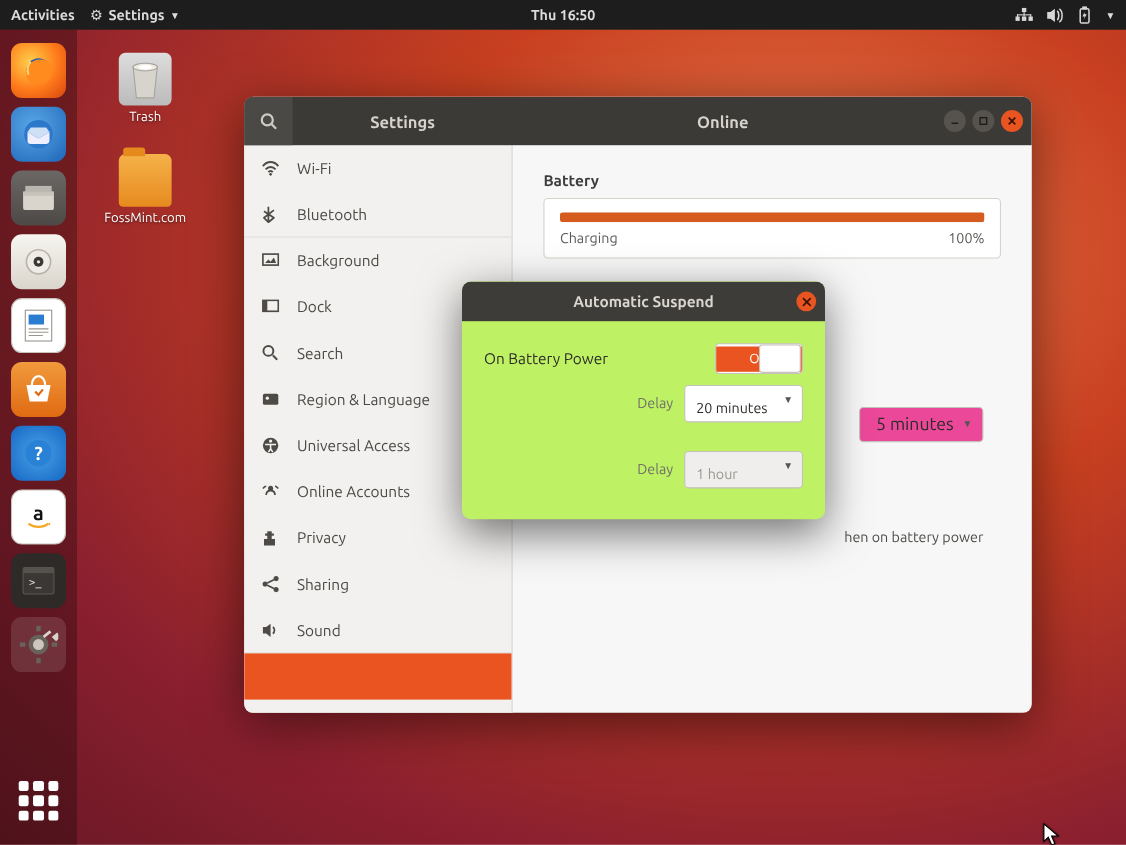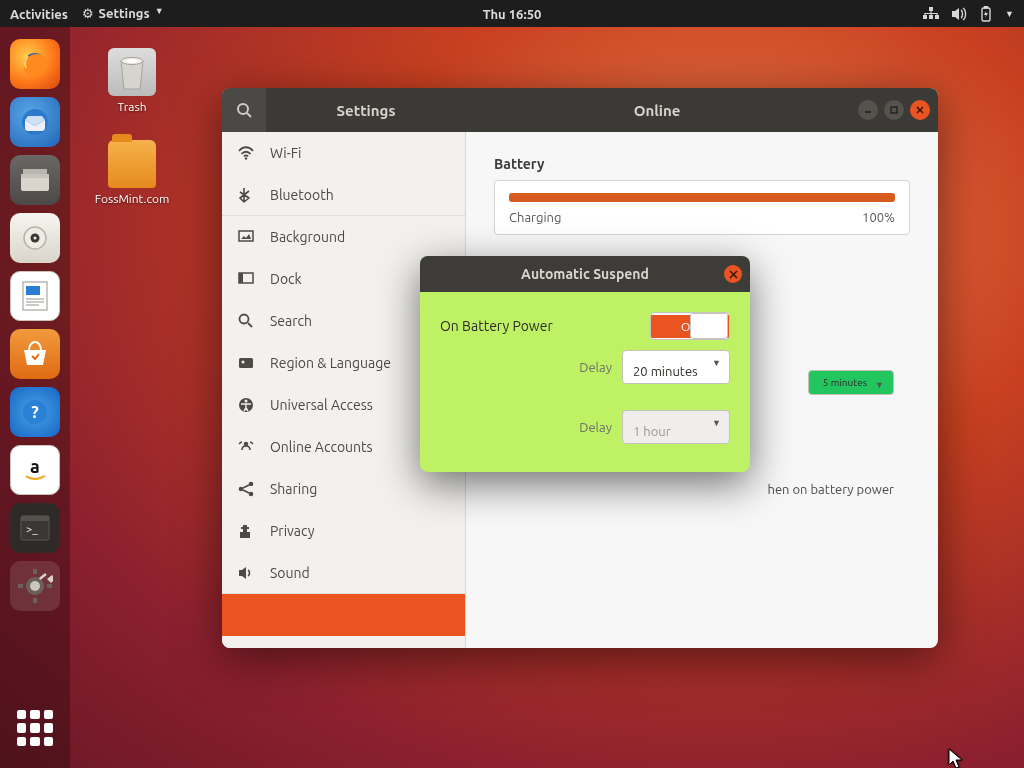--- a/index.html
+++ b/index.html
@@ -11,21 +11,21 @@
 
 
 .topbar {
   position: absolute; top: 0; left: 0; right: 0; height: 27px;
   background: #1d1d1d; color: #dcdcdc; display: flex; align-items: center;
   padding: 0 10px; font-size: 13px; z-index: 5;
 }
 .topbar .left { display: flex; align-items: center; gap: 14px; }
 .topbar .center { position: absolute; left: 50%; transform: translateX(-50%); font-weight: bold; }
 .topbar .right { margin-left: auto; display: flex; align-items: center; gap: 12px; }
-.topbar .btn { cursor: default; display: flex; gap: 5px; }
+.topbar .btn { cursor: default; display: flex; align-items: center; gap: 5px; }
 .topbar .btn b { font-weight: bold; }
 .topbar .chev { font-size: 9px; }
 
 
 .dock {
   position: absolute; top: 27px; left: 0; bottom: 0; width: 70px;
   background: rgba(30,10,10,0.35); z-index: 4;
   display: flex; flex-direction: column; align-items: center; padding-top: 8px;
 }
 .dock .launcher {
@@ -100,21 +100,21 @@
 .sw-section-label { font-weight:bold; font-size:14px; color:#3d3d3d; margin-bottom:8px;}
 .battery-card {
   border:1px solid #d6d2cc; border-radius:4px; padding:12px 14px 10px;
   background:#fff;
 }
 .battery-bar { height:9px; background:#e6e6e6; border-radius:3px; overflow:hidden; margin-bottom:8px; }
 .battery-fill { height:100%; background:#d55b1f; }
 .battery-row { display:flex; justify-content:space-between; font-size:13px; color:#5c5a57; }
 .dropdown-chip {
   position:absolute; right:44px; border:1px solid #c4c0ba; border-radius:4px;
-  background:#22c55e; padding:6px 26px 6px 14px; font-size:10px; color:#2c2b29;
+  background:#ec4899; padding:6px 26px 6px 14px; font-size:16px; color:#2c2b29;
 }
 .dropdown-chip:after { content:"▼"; font-size:9px; position:absolute; right:9px; top:9px; color:#555;}
 .chip-5m { top:238px; }
 .suspend-note {
   position:absolute; right:44px; top:350px; font-size:13px; color:#4e4c48;
 }
 
 
 .modal {
   position:absolute; top:256px; left:420px; width:330px;
@@ -427,38 +427,38 @@
             <svg width="16" height="14" viewBox="0 0 16 14">
               <path d="M4 10c0-3 2-4 4-4s4 1 4 4" fill="none" stroke="#4e4b46" stroke-width="1.6"></path>
               <circle cx="8" cy="4" r="2.3" fill="#4e4b46"></circle>
               <path d="M1 4c1.2-1.4 2.6-2 3-2M15 4c-1.2-1.4-2.6-2-3-2" stroke="#4e4b46" stroke-width="1.4" fill="none"></path>
             </svg>
           </span>
         <span>Online Accounts</span>
       </div>
       <div class="sw-side-item">
         <span class="ico">
+            <svg width="14" height="16" viewBox="0 0 14 16">
+              <path d="M2 9h10v6H2z" fill="#4e4b46"></path>
+              <rect x="5" y="2" width="4" height="8" fill="#4e4b46"></rect>
+              <rect x="3" y="4" width="8" height="2" fill="#4e4b46"></rect>
+            </svg>
+          </span>
+        <span>Privacy</span>
+      </div>
+      <div class="sw-side-item">
+        <span class="ico">
             <svg width="16" height="16" viewBox="0 0 16 16">
               <circle cx="13" cy="3" r="2.3" fill="#4e4b46"></circle>
               <circle cx="3" cy="8" r="2.3" fill="#4e4b46"></circle>
               <circle cx="13" cy="13" r="2.3" fill="#4e4b46"></circle>
               <path d="M11 4L5 7m0 2l6 3" stroke="#4e4b46" stroke-width="1.6"></path>
             </svg>
           </span>
         <span>Sharing</span>
-      </div>
-      <div class="sw-side-item">
-        <span class="ico">
-            <svg width="14" height="16" viewBox="0 0 14 16">
-              <path d="M2 9h10v6H2z" fill="#4e4b46"></path>
-              <rect x="5" y="2" width="4" height="8" fill="#4e4b46"></rect>
-              <rect x="3" y="4" width="8" height="2" fill="#4e4b46"></rect>
-            </svg>
-          </span>
-        <span>Privacy</span>
       </div>
       <div class="sw-side-item sep">
         <span class="ico">
             <svg width="16" height="14" viewBox="0 0 16 14">
               <path d="M1 4h3l4-3v12l-4-3H1z" fill="#4e4b46"></path>
               <path d="M10 4c2 1 2 5 0 6" fill="none" stroke="#4e4b46" stroke-width="1.6"></path>
             </svg>
           </span>
         <span>Sound</span>
       </div>

